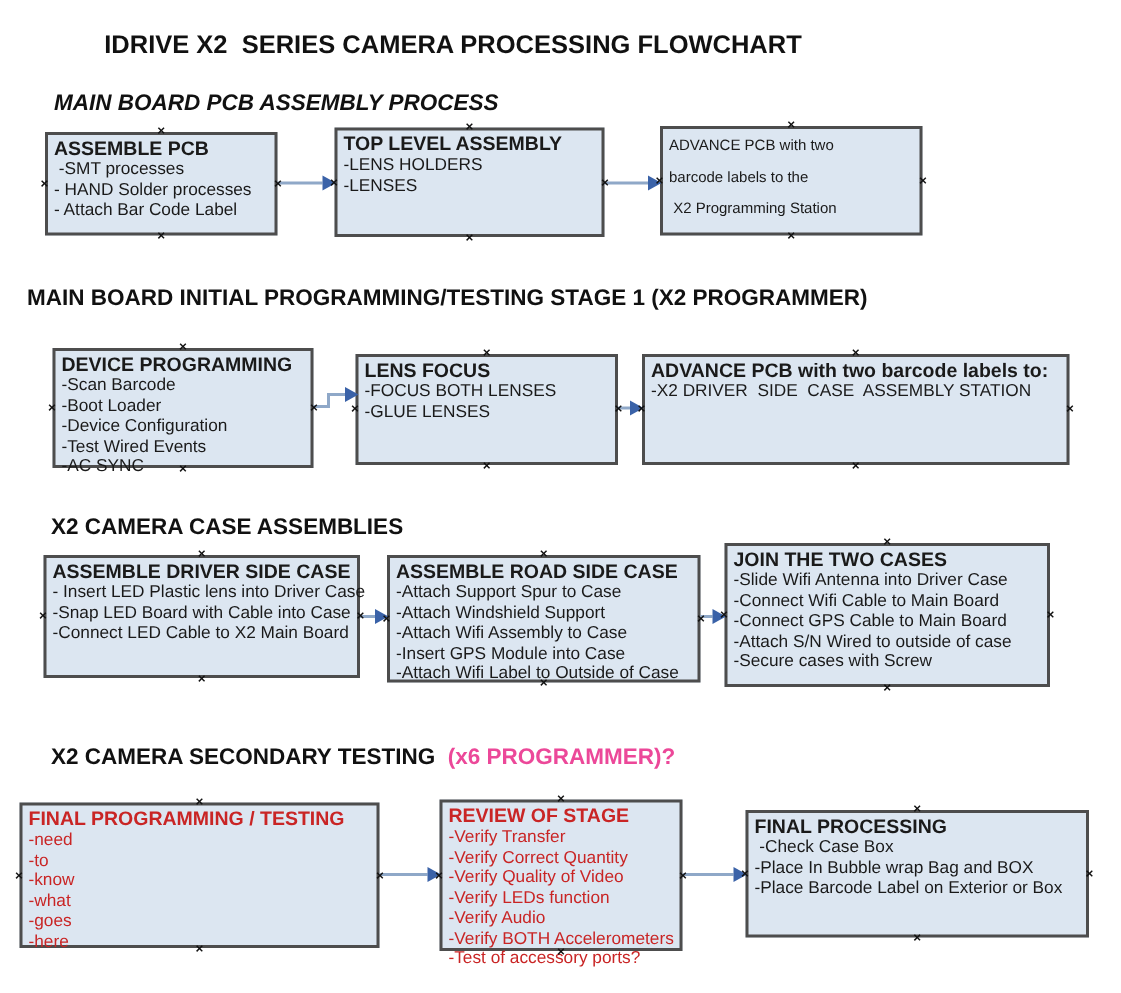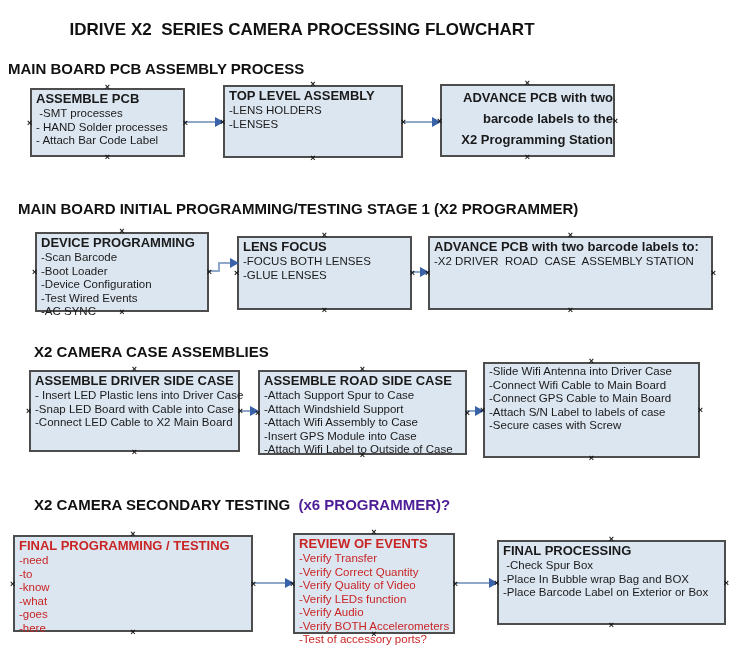--- a/index.html
+++ b/index.html
@@ -7,27 +7,27 @@
     position:relative;width:747px;height:662px;background:#ffffff;
     font-family:"Liberation Sans",sans-serif;color:#1a1a1a;overflow:hidden;
   }
   .main-title{
     position:absolute;left:0;top:20px;width:604px;text-align:center;
     font-size:17px;font-weight:bold;white-space:pre;color:#111;
   }
   .sec-head{
     position:absolute;font-size:15px;font-weight:bold;white-space:pre;color:#111;
   }
-  .sec-head .red{color:#4c1d95;}
+  .sec-head .red{color:#ec4899;}
   .flowbox{
     position:absolute;background:#dce6f1;border:2px solid #4d4d4d;
     box-sizing:border-box;padding:1px 0 0 4px;
   }
   .bt{font-weight:bold;font-size:13px;line-height:16px;white-space:pre;}
-  .btl{font-weight:bold;font-size:13px;line-height:21px;white-space:pre;text-align:right;}
+  .btl{font-weight:normal;font-size:10px;line-height:21px;white-space:pre;}
   .it{font-size:11.5px;line-height:13.5px;white-space:pre;}
   .red-box .bt,.red-box .it{color:#c92525;}
   .hd{
     position:absolute;font-size:9px;line-height:9px;color:#111;
     font-weight:bold;z-index:3;user-select:none;
   }
   .hd.t{top:-7px;left:50%;transform:translateX(-50%);}
   .hd.b{bottom:-7px;left:50%;transform:translateX(-50%);}
   .hd.l{left:-5px;top:50%;transform:translateY(-50%);}
   .hd.r{right:-5px;top:50%;transform:translateY(-50%);}
@@ -35,22 +35,22 @@
   svg.arrow line,svg.arrow path{stroke:#8fa8c8;stroke-width:2;fill:none;}
   svg.arrow polygon{fill:#3a62a8;}
 </style>
 </head>
 <body>
 
 <div id="canvas">
 
   <div class="main-title">IDRIVE X2  SERIES CAMERA PROCESSING FLOWCHART</div>
 
-  <div class="sec-head" style="left:8px;top:60px;">MAIN BOARD PCB ASSEMBLY PROCESS</div>
-  <div class="sec-head" style="left:18px;top:200px;">MAIN BOARD INITIAL PROGRAMMING/TESTING STAGE 1 (X2 PROGRAMMER)</div>
+  <div class="sec-head" style="left:36px;top:60px;font-style:italic;">MAIN BOARD PCB ASSEMBLY PROCESS</div>
+  <div class="sec-head" style="left:18px;top:190px;">MAIN BOARD INITIAL PROGRAMMING/TESTING STAGE 1 (X2 PROGRAMMER)</div>
   <div class="sec-head" style="left:34px;top:343px;">X2 CAMERA CASE ASSEMBLIES</div>
   <div class="sec-head" style="left:34px;top:496px;"><span>X2 CAMERA SECONDARY TESTING </span><span class="red"> (x6 PROGRAMMER)?</span></div>
 
   <div class="flowbox" style="left:30px;top:88px;width:155px;height:69px;">
     <span class="hd t">×</span>
     <span class="hd b">×</span>
     <span class="hd l">×</span>
     <span class="hd r">×</span>
     <div class="bt">ASSEMBLE PCB</div>
     <div class="it"> -SMT processes</div>
@@ -100,21 +100,21 @@
     <div class="it">-FOCUS BOTH LENSES</div>
     <div class="it">-GLUE LENSES</div>
   </div>
 
   <div class="flowbox" style="left:428px;top:236px;width:285px;height:74px;">
     <span class="hd t">×</span>
     <span class="hd b">×</span>
     <span class="hd l">×</span>
     <span class="hd r">×</span>
     <div class="bt">ADVANCE PCB with two barcode labels to:</div>
-    <div class="it">-X2 DRIVER  ROAD  CASE  ASSEMBLY STATION</div>
+    <div class="it">-X2 DRIVER  SIDE  CASE  ASSEMBLY STATION</div>
   </div>
 
   <div class="flowbox" style="left:29px;top:370px;width:211px;height:82px;">
     <span class="hd t">×</span>
     <span class="hd b">×</span>
     <span class="hd l">×</span>
     <span class="hd r">×</span>
     <div class="bt">ASSEMBLE DRIVER SIDE CASE</div>
     <div class="it">- Insert LED Plastic lens into Driver Case</div>
     <div class="it">-Snap LED Board with Cable into Case</div>
@@ -132,24 +132,25 @@
     <div class="it">-Attach Wifi Assembly to Case</div>
     <div class="it">-Insert GPS Module into Case</div>
     <div class="it">-Attach Wifi Label to Outside of Case</div>
   </div>
 
   <div class="flowbox" style="left:483px;top:362px;width:217px;height:96px;">
     <span class="hd t">×</span>
     <span class="hd b">×</span>
     <span class="hd l">×</span>
     <span class="hd r">×</span>
+    <div class="bt">JOIN THE TWO CASES</div>
     <div class="it">-Slide Wifi Antenna into Driver Case</div>
     <div class="it">-Connect Wifi Cable to Main Board</div>
     <div class="it">-Connect GPS Cable to Main Board</div>
-    <div class="it">-Attach S/N Label to labels of case</div>
+    <div class="it">-Attach S/N Wired to outside of case</div>
     <div class="it">-Secure cases with Screw</div>
   </div>
 
   <div class="flowbox red-box" style="left:13px;top:535px;width:240px;height:97px;">
     <span class="hd t">×</span>
     <span class="hd b">×</span>
     <span class="hd l">×</span>
     <span class="hd r">×</span>
     <div class="bt">FINAL PROGRAMMING / TESTING</div>
     <div class="it">-need</div>
@@ -158,37 +159,37 @@
     <div class="it">-what</div>
     <div class="it">-goes</div>
     <div class="it">-here</div>
   </div>
 
   <div class="flowbox red-box" style="left:293px;top:533px;width:162px;height:101px;">
     <span class="hd t">×</span>
     <span class="hd b">×</span>
     <span class="hd l">×</span>
     <span class="hd r">×</span>
-    <div class="bt">REVIEW OF EVENTS</div>
+    <div class="bt">REVIEW OF STAGE</div>
     <div class="it">-Verify Transfer</div>
     <div class="it">-Verify Correct Quantity</div>
     <div class="it">-Verify Quality of Video</div>
     <div class="it">-Verify LEDs function</div>
     <div class="it">-Verify Audio</div>
     <div class="it">-Verify BOTH Accelerometers</div>
     <div class="it">-Test of accessory ports?</div>
   </div>
 
   <div class="flowbox" style="left:497px;top:540px;width:229px;height:85px;">
     <span class="hd t">×</span>
     <span class="hd b">×</span>
     <span class="hd l">×</span>
     <span class="hd r">×</span>
     <div class="bt">FINAL PROCESSING</div>
-    <div class="it"> -Check Spur Box</div>
+    <div class="it"> -Check Case Box</div>
     <div class="it">-Place In Bubble wrap Bag and BOX</div>
     <div class="it">-Place Barcode Label on Exterior or Box</div>
   </div>
 
   <svg class="arrow" style="left:185px;top:115px;" width="39" height="14">
     <line x1="0" y1="7" x2="30" y2="7"></line>
       <polygon points="30,2 39,7 30,12"></polygon>
   </svg>
   <svg class="arrow" style="left:403px;top:115px;" width="38" height="14">
     <line x1="0" y1="7" x2="29" y2="7"></line>

